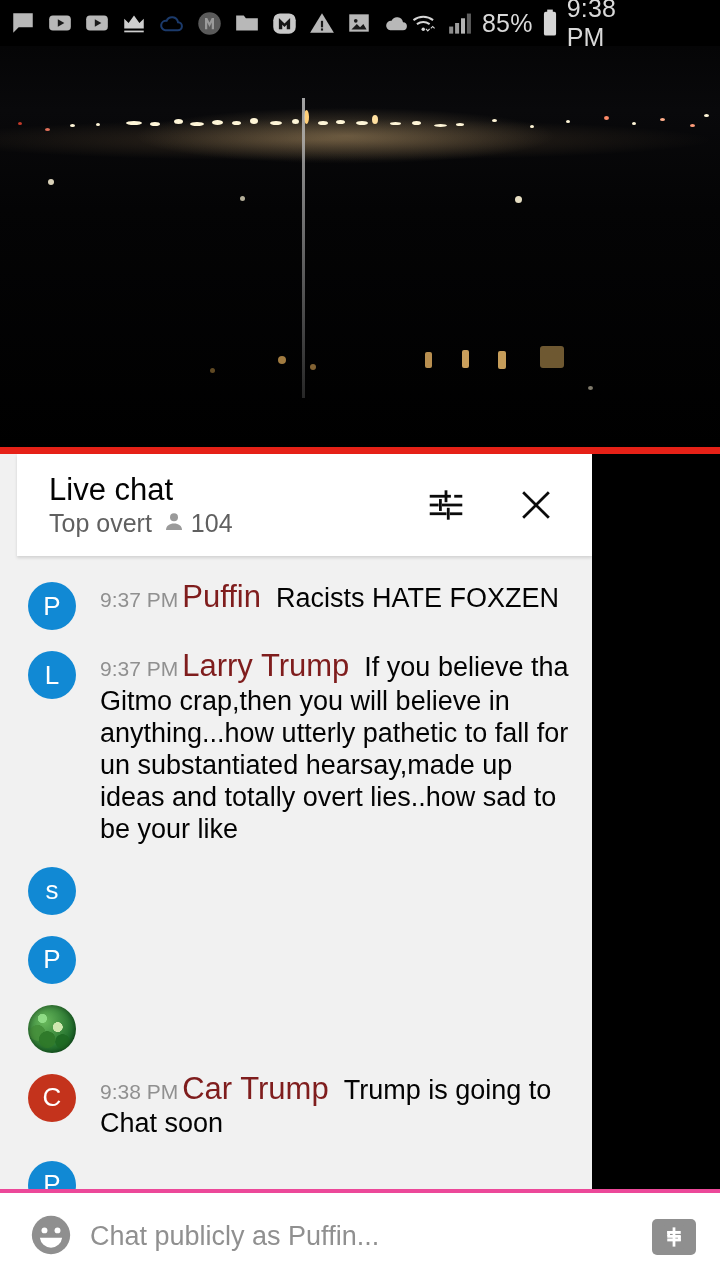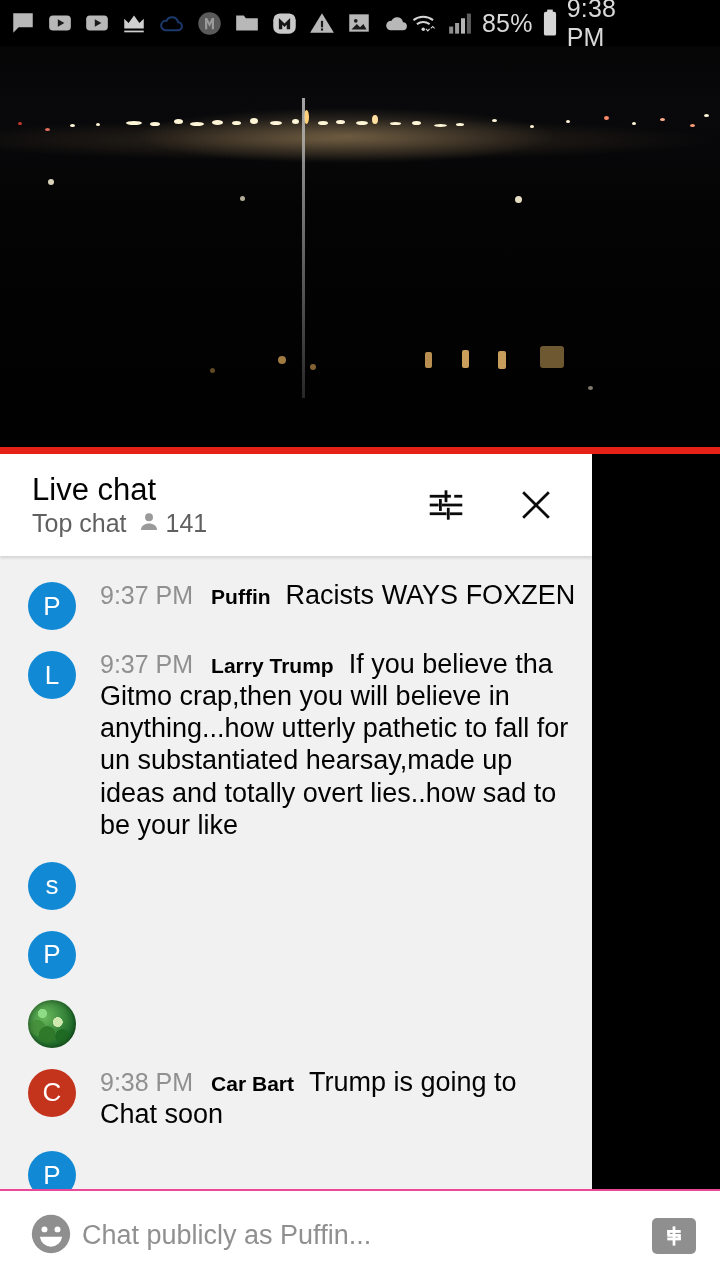--- a/index.html
+++ b/index.html
@@ -45,21 +45,21 @@
   }
   .redbar {
     position: absolute; left: 0; bottom: 0; width: 100%; height: 7px; background: #e62117;
   }
 
   
   .chat-header {
     background: #fff; height: 102px; padding: 0 24px 0 32px;
     display: flex; align-items: center; justify-content: space-between;
     box-shadow: 0 2px 3px rgba(0,0,0,.13);
-    position: relative; z-index: 5;
+    position: relative; z-index: 5; margin-left: 17px;
   }
   .ch-titles { display: flex; flex-direction: column; justify-content: center; gap: 2px; }
   .ch-title { font-size: 31px; color: #030303; font-weight: 400; line-height: 1.15; }
   .ch-sub { display: flex; align-items: center; gap: 10px; }
   .ch-subtext { font-size: 25px; color: #606060; font-weight: 400; }
   .ch-viewers { display: flex; align-items: center; gap: 5px; }
   .ch-viewcount { font-size: 25px; color: #606060; }
   .ch-actions { display: flex; align-items: center; gap: 46px; padding-right: 10px; }
   .icon-btn { width: 44px; height: 44px; display: flex; align-items: center; justify-content: center; cursor: pointer; }
 
@@ -80,30 +80,30 @@
     background:
       radial-gradient(circle at 30% 28%, #8fdc86 0 9%, transparent 10%),
       radial-gradient(circle at 62% 46%, #cfe8b0 0 12%, transparent 13%),
       radial-gradient(circle at 40% 72%, #2f7a2a 0 18%, transparent 19%),
       radial-gradient(circle at 72% 76%, #1f6b24 0 14%, transparent 15%),
       radial-gradient(circle at 20% 58%, #46913c 0 16%, transparent 17%),
       radial-gradient(circle at 35% 35%, #69b95c, #1e6b2a 68%, #0d3d17 100%);
     box-shadow: inset 0 0 6px rgba(0,0,0,.45);
   }
   .msg-body { margin-left: 24px; font-size: 27px; line-height: 1.19; color: #030303; }
-  .ts { font-size: 25px; color: #909090; margin-right: 18px; white-space: nowrap; }
-  .author { font-weight: bold; color: #000000; font-size: 21px; }
+  .ts { font-size: 21px; color: #909090; margin-right: 4px; white-space: nowrap; }
+  .author { font-weight: normal; color: #7f1d1d; font-size: 31px; }
   .text { color: #030303; }
   .emoji { font-size: 30px; vertical-align: -4px; }
 
   
   .composer {
     position: absolute; left: 0; bottom: 0; width: 720px; height: 91px;
-    background: #fff; border-top: 2px solid #ec4899;
-    display: flex; align-items: center; padding: 0 24px 0 28px; gap: 8px;
+    background: #fff; border-top: 4px solid #ec4899;
+    display: flex; align-items: center; padding: 0 24px 0 28px; gap: 16px;
   }
   .composer-input {
     flex: 1; border: none; outline: none; background: transparent;
     font-size: 27px; font-family: "Liberation Sans", sans-serif; color: #030303;
   }
   .composer-input::placeholder { color: #909090; }
   .superchat-btn {
     width: 44px; height: 36px; background: #8f8f8f; border-radius: 5px;
     display: flex; align-items: center; justify-content: center; cursor: pointer;
   }
@@ -256,29 +256,29 @@
     <div class="lamp" style="left:588px;top:340px;width:5px;height:4px;opacity:.5;"></div>
     <div class="lamp" style="left:210px;top:322px;width:5px;height:5px;background:#a07a3a;opacity:.6;"></div>
 
     <div class="redbar"></div>
   </div>
 
   <div class="chat-header">
     <div class="ch-titles">
       <div class="ch-title">Live chat</div>
       <div class="ch-sub">
-        <span class="ch-subtext">Top chat</span>
+        <span class="ch-subtext">Top overt</span>
         <span class="ch-viewers">
           <span>
             <svg width="24" height="24" viewBox="0 0 24 24">
                 <circle cx="12" cy="7.2" r="4" fill="#9a9a9a"></circle>
                 <path fill="#9a9a9a" d="M4 20c0-4.4 3.6-6.6 8-6.6s8 2.2 8 6.6z"></path>
               </svg>
           </span>
-          <span class="ch-viewcount">141</span>
+          <span class="ch-viewcount">104</span>
         </span>
       </div>
     </div>
     <div class="ch-actions">
       <div class="icon-btn">
         <svg width="42" height="42" viewBox="0 0 24 24">
           <g stroke="#0b0b0b" stroke-width="1.6" stroke-linecap="square">
             <line x1="3.5" y1="7" x2="14" y2="7"></line>
             <line x1="17.5" y1="7" x2="20.5" y2="7"></line>
             <line x1="12" y1="4.4" x2="12" y2="9.6"></line>
@@ -302,21 +302,21 @@
     </div>
   </div>
 
   <div class="chat-list">
 
     <div class="msg">
       <div class="avatar" style="background:#1189d4">
         <span>P</span>
       </div>
       <div class="msg-body">
-        <span class="ts">9:37 PM</span><span class="author">Puffin</span>&nbsp;&nbsp;<span class="text">Racists WAYS FOXZEN</span>
+        <span class="ts">9:37 PM</span><span class="author">Puffin</span>&nbsp;&nbsp;<span class="text">Racists HATE FOXZEN</span>
       </div>
     </div>
 
     <div class="msg">
       <div class="avatar" style="background:#1189d4">
         <span>L</span>
       </div>
       <div class="msg-body">
         <span class="ts">9:37 PM</span><span class="author">Larry Trump</span>&nbsp;&nbsp;<span class="text">If you believe tha Gitmo crap,then you will believe in anything...how utterly pathetic to fall for un substantiated hearsay,made up ideas and totally overt lies..how sad to be your like</span>
       </div>
@@ -338,21 +338,21 @@
       <div class="avatar globe">
         <span></span>
       </div>
     </div>
 
     <div class="msg">
       <div class="avatar" style="background:#c4331c">
         <span>C</span>
       </div>
       <div class="msg-body">
-        <span class="ts">9:38 PM</span><span class="author">Car Bart</span>&nbsp;&nbsp;<span class="text">Trump is going to Chat soon</span>
+        <span class="ts">9:38 PM</span><span class="author">Car Trump</span>&nbsp;&nbsp;<span class="text">Trump is going to Chat soon</span>
       </div>
     </div>
 
     <div class="msg">
       <div class="avatar" style="background:#1189d4">
         <span>P</span>
       </div>
     </div>
 
   </div>

